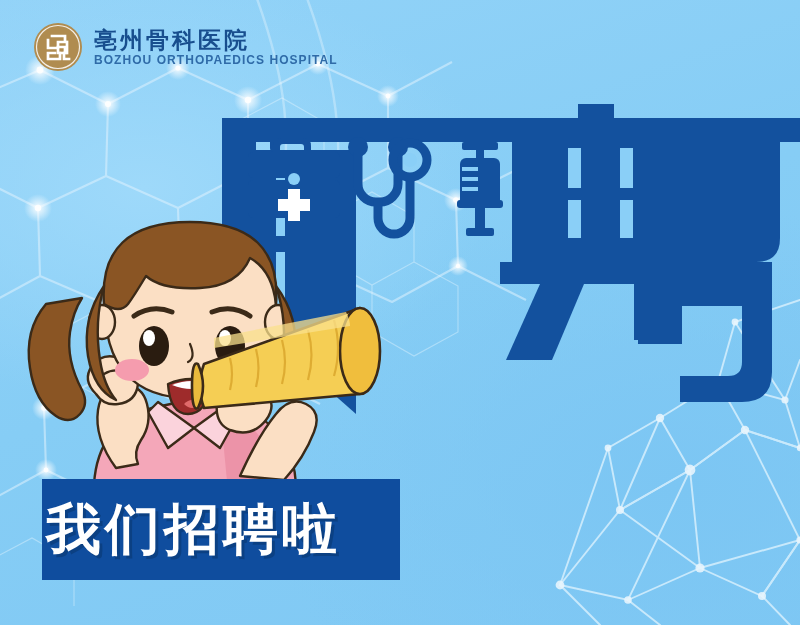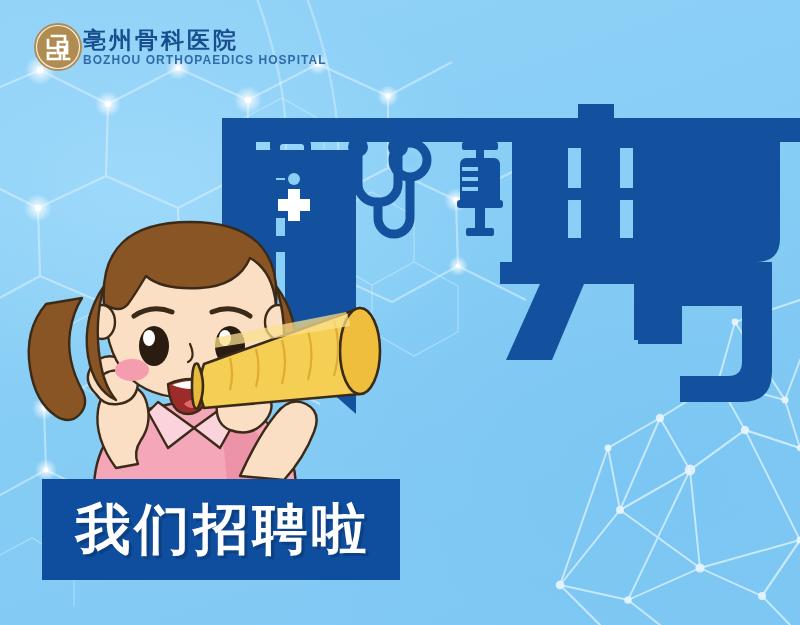--- a/index.html
+++ b/index.html
@@ -18,21 +18,21 @@
     background:
       radial-gradient(ellipse 70% 55% at 18% 30%, #9ED9FA 0%, rgba(158,217,250,0) 62%),
       radial-gradient(ellipse 80% 70% at 85% 78%, #7CC6F3 0%, rgba(124,198,243,0) 65%),
       linear-gradient(160deg,#93D3F8 0%,#86CDF5 48%,#7FC8F4 100%);
   }
   .bg-svg{position:absolute;inset:0;width:800px;height:625px;}
 
   
   .logo{
     position:absolute;left:33px;top:22px;
-    display:flex;align-items:center;
+    display:flex;align-items:center;gap:11px;
     z-index:40;
   }
   .logo-mark{width:50px;height:50px;flex:0 0 auto;}
   .logo-text{display:flex;flex-direction:column;gap:2px;line-height:1;}
   .logo-cn{
     font-size:23px;letter-spacing:3px;color:#184E8E;font-weight:600;
     font-family:"DejaVu Sans","Liberation Sans",sans-serif;
     white-space:nowrap;
   }
   .logo-en{
@@ -45,21 +45,21 @@
 
   
   .girl{position:absolute;left:8px;top:212px;width:400px;height:330px;z-index:30;}
 
   
   .banner{
     position:absolute;left:42px;top:479px;
     width:358px;height:101px;
     background:#0F4D9E;
     z-index:45;
-    display:flex;align-items:center;justify-content:center;
+    display:flex;align-items:center;justify-content:flex-start;
   }
   .banner-text{
     color:#FFFFFF;
     font-size:55px;
     font-weight:700;
     letter-spacing:4px;
     font-family:"DejaVu Sans","Liberation Sans",sans-serif;
     text-shadow:3px 3px 0 rgba(9,54,110,.55);
     white-space:nowrap;
     line-height:1;

